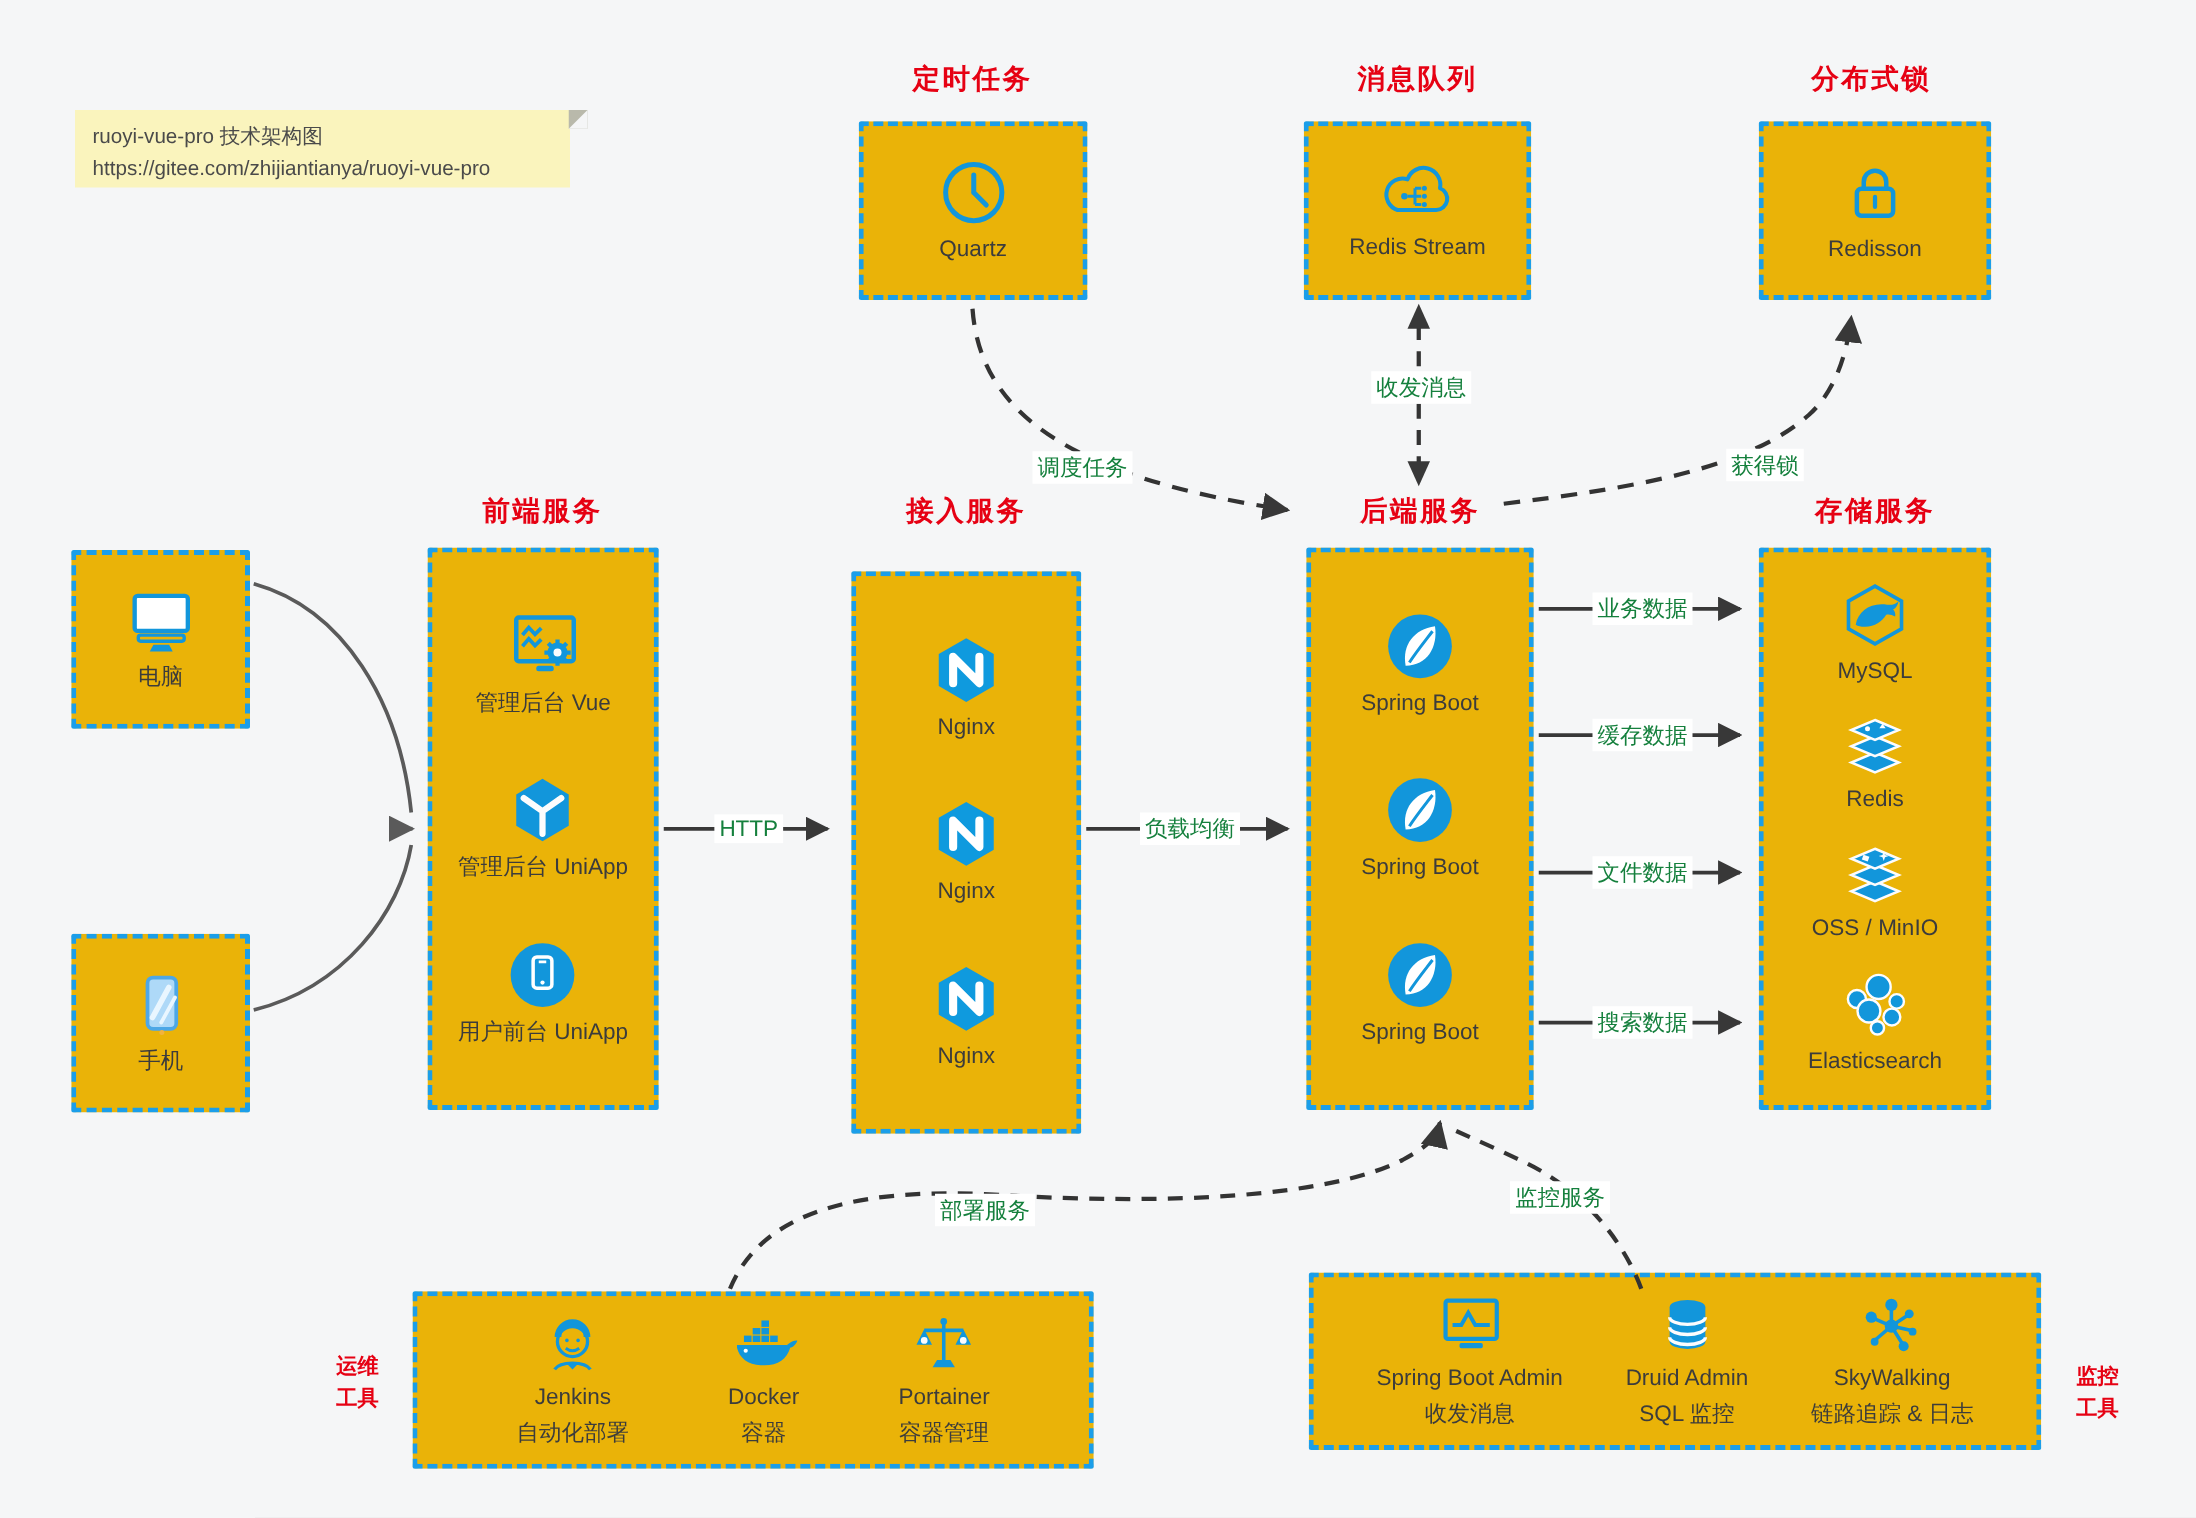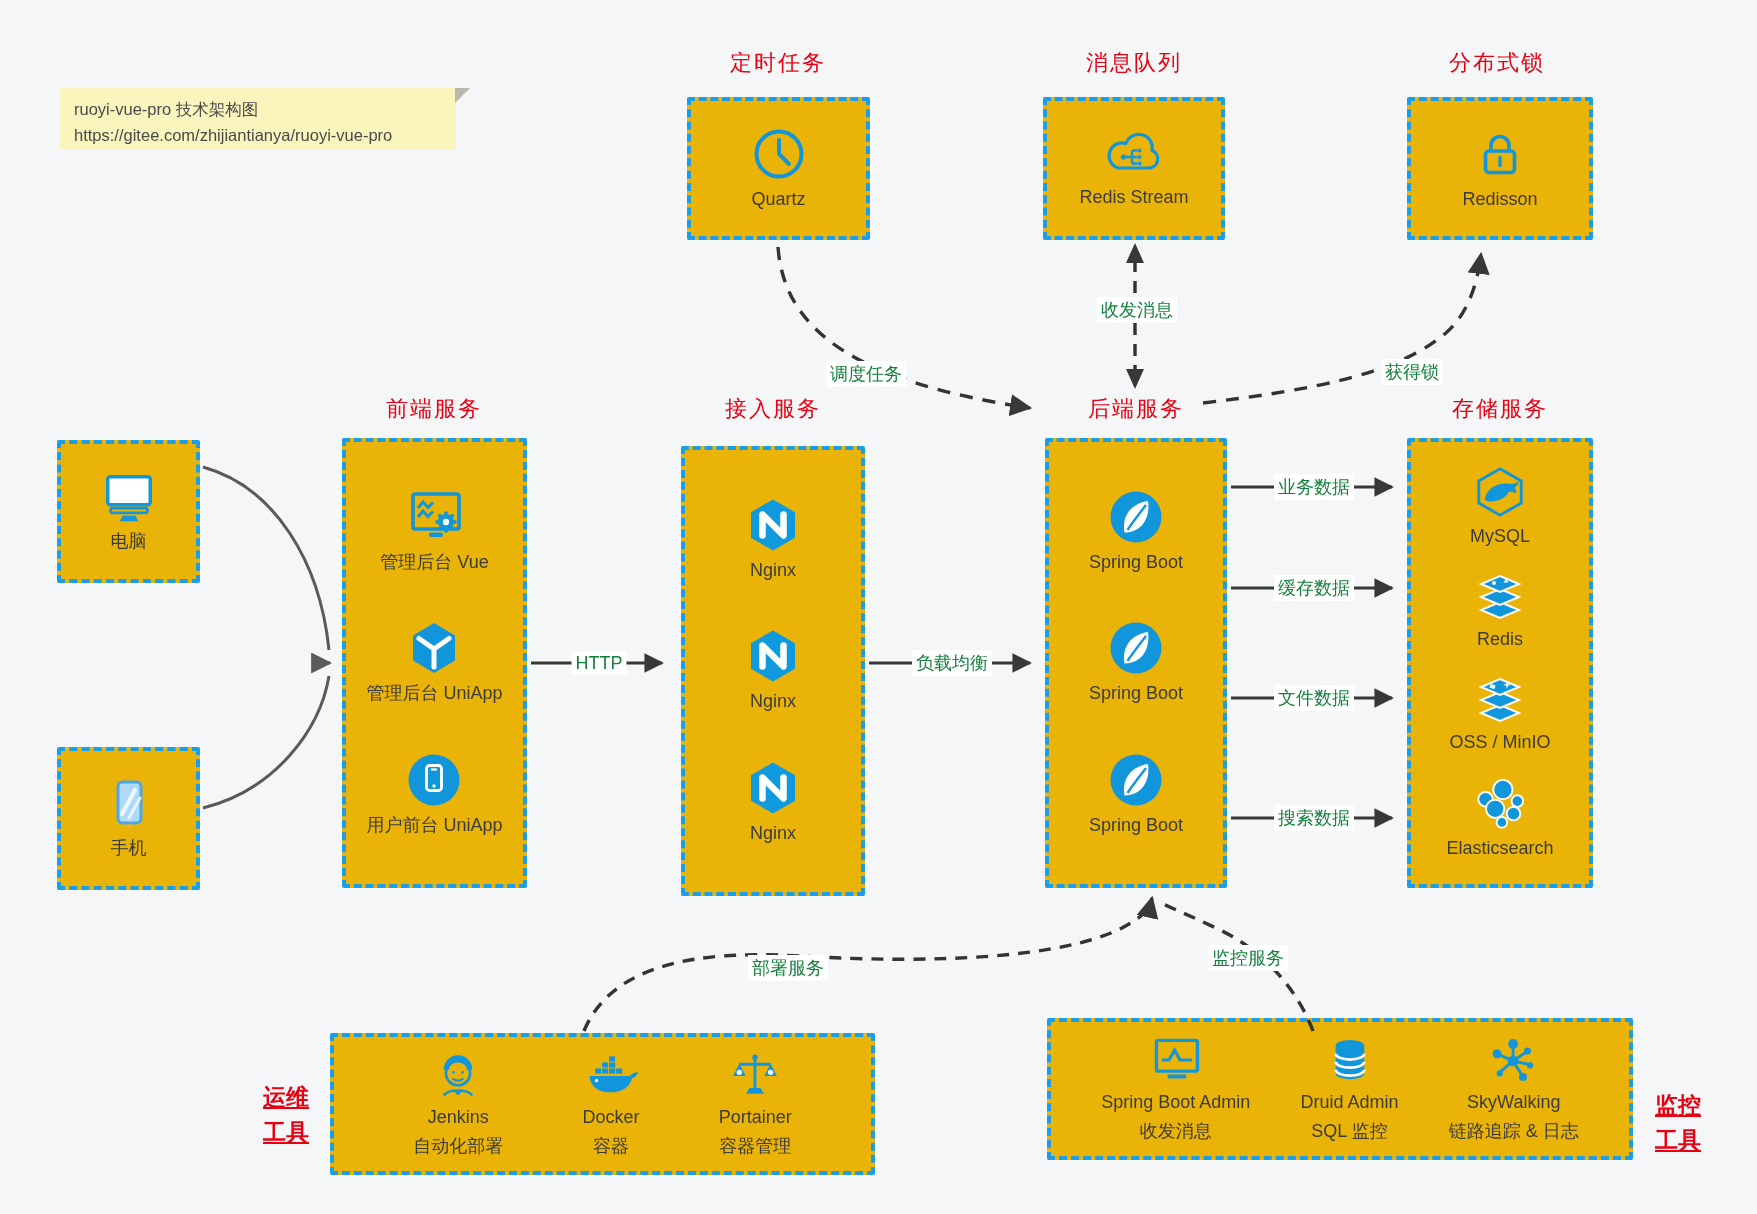--- a/index.html
+++ b/index.html
@@ -22,25 +22,25 @@
     position:absolute;border:4px dashed #1b9ee9;background:#eab308;border-radius:2px;
     box-sizing:border-box;display:flex;flex-direction:column;align-items:center;
     justify-content:space-evenly;z-index:2;
   }
   .hbox{flex-direction:row;justify-content:space-evenly;align-items:center;}
   .item{display:flex;flex-direction:column;align-items:center;gap:5px;}
   .lbl{font-size:18px;color:#3c3c3c;white-space:nowrap;text-align:center;line-height:1.35;}
   .sub{font-size:18px;color:#3c3c3c;white-space:nowrap;text-align:center;line-height:1.35;}
   .sec-title{
     position:absolute;transform:translateX(-50%);color:#e60113;font-size:22px;
-    font-weight:normal;letter-spacing:2px;white-space:nowrap;z-index:3;
+    font-weight:bold;letter-spacing:2px;white-space:nowrap;z-index:3;
   }
   .side-title{
-    position:absolute;color:#e60113;font-size:23px;font-weight:bold;
-    text-align:center;line-height:1.5;z-index:3;text-decoration:underline;
+    position:absolute;color:#e60113;font-size:17px;font-weight:bold;
+    text-align:center;line-height:1.5;z-index:3;
   }
   .conn-lbl{
     position:absolute;transform:translate(-50%,-50%);background:#ffffff;
     padding:1px 4px;font-size:18px;color:#15803d;white-space:nowrap;z-index:5;
   }
   svg.wires{position:absolute;left:0;top:0;z-index:4;pointer-events:none;}
   .ic{display:block;}
 </style>
 </head>
 <body>
@@ -153,21 +153,21 @@
       <svg class="ic" width="56" height="56" viewBox="0 0 56 56">
         <circle cx="28" cy="28" r="25.5" fill="#1296db"></circle>
         <rect x="20.5" y="13.5" width="15" height="25" rx="3" fill="none" stroke="#ffffff" stroke-width="2.8"></rect>
         <path d="M25,17.5 h6" stroke="#ffffff" stroke-width="2.2"></path>
         <circle cx="28" cy="34" r="1.7" fill="#ffffff"></circle>
       </svg>
       <div class="lbl">用户前台 UniApp</div>
     </div>
   </div>
 
-  <div class="dbox" style="left:681px;top:446px;width:184px;height:450px;">
+  <div class="dbox" style="left:681px;top:457px;width:184px;height:450px;">
     <div class="item">
       <svg class="ic" width="56" height="56" viewBox="0 0 56 56">
         <polygon points="28,2.5 50,15.2 50,40.8 28,53.5 6,40.8 6,15.2" fill="#0f9ade"></polygon>
         <path d="M17.5,38.5 V17.5 L38.5,38.5 V17.5" fill="none" stroke="#ffffff" stroke-width="6.5" stroke-linecap="round" stroke-linejoin="round"></path>
       </svg>
       <div class="lbl">Nginx</div>
     </div>
     <div class="item">
       <svg class="ic" width="56" height="56" viewBox="0 0 56 56">
         <polygon points="28,2.5 50,15.2 50,40.8 28,53.5 6,40.8 6,15.2" fill="#0f9ade"></polygon>

